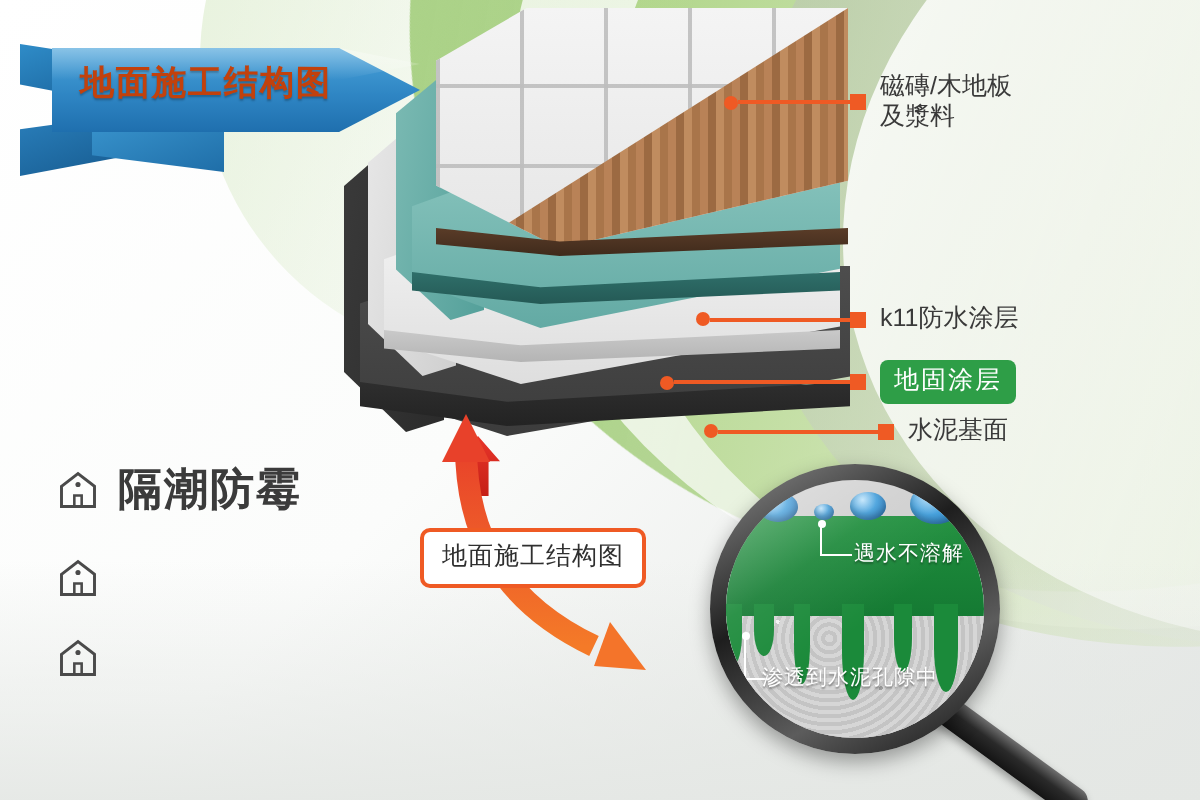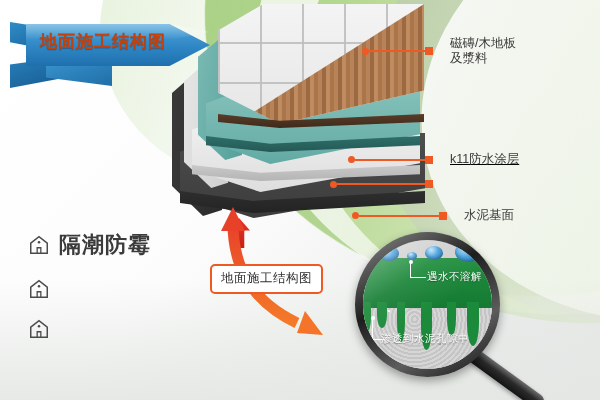--- a/index.html
+++ b/index.html
@@ -193,31 +193,31 @@
 
   
   .callout { position: absolute; display: flex; align-items: center; }
   .co-dot {
     width: 7px; height: 7px; border-radius: 50%;
     background: #ef5a24; flex: 0 0 auto;
   }
   .co-line { height: 2px; background: #ef5a24; flex: 0 0 auto; }
   .co-sq { width: 8px; height: 8px; background: #ef5a24; flex: 0 0 auto; }
   .co-text {
-    margin-left: 17px; color: #3a3a3a; font-size: 12.5px;
+    margin-left: 7px; color: #3a3a3a; font-size: 12.5px;
     line-height: 15px; white-space: pre-line; font-weight: 500;
   }
   .co-badge {
     margin-left: 7px; background: #2e9e47; color: #fff;
     font-size: 12.5px; padding: 2px 7px 3px; border-radius: 4px;
     letter-spacing: 1px; white-space: nowrap;
   }
   #co-1 { left: 362px; top: 36px; }
   #co-1 .co-line { width: 56px; }
-  #co-2 { left: 348px; top: 152px; text-decoration: underline; }
+  #co-2 { left: 348px; top: 152px; }
   #co-2 .co-line { width: 70px; }
   #co-3 { left: 330px; top: 180px; }
   #co-3 .co-line { width: 88px; }
   #co-4 { left: 352px; top: 208px; }
   #co-4 .co-line { width: 80px; }
 
   
   #features { position: absolute; left: 28px; top: 230px; width: 190px; }
   .feat { display: flex; align-items: center; margin-bottom: 18px; }
   .feat-icon { width: 22px; height: 22px; flex: 0 0 auto; }
@@ -351,20 +351,21 @@
     <span class="co-dot"></span>
     <span class="co-line"></span>
     <span class="co-sq"></span>
     <span class="co-text">k11防水涂层</span>
   </div>
 
   <div class="callout" id="co-3">
     <span class="co-dot"></span>
     <span class="co-line"></span>
     <span class="co-sq"></span>
+    <span class="co-badge">地固涂层</span>
   </div>
 
   <div class="callout" id="co-4">
     <span class="co-dot"></span>
     <span class="co-line"></span>
     <span class="co-sq"></span>
     <span class="co-text">水泥基面</span>
   </div>
 
   <div id="features">

